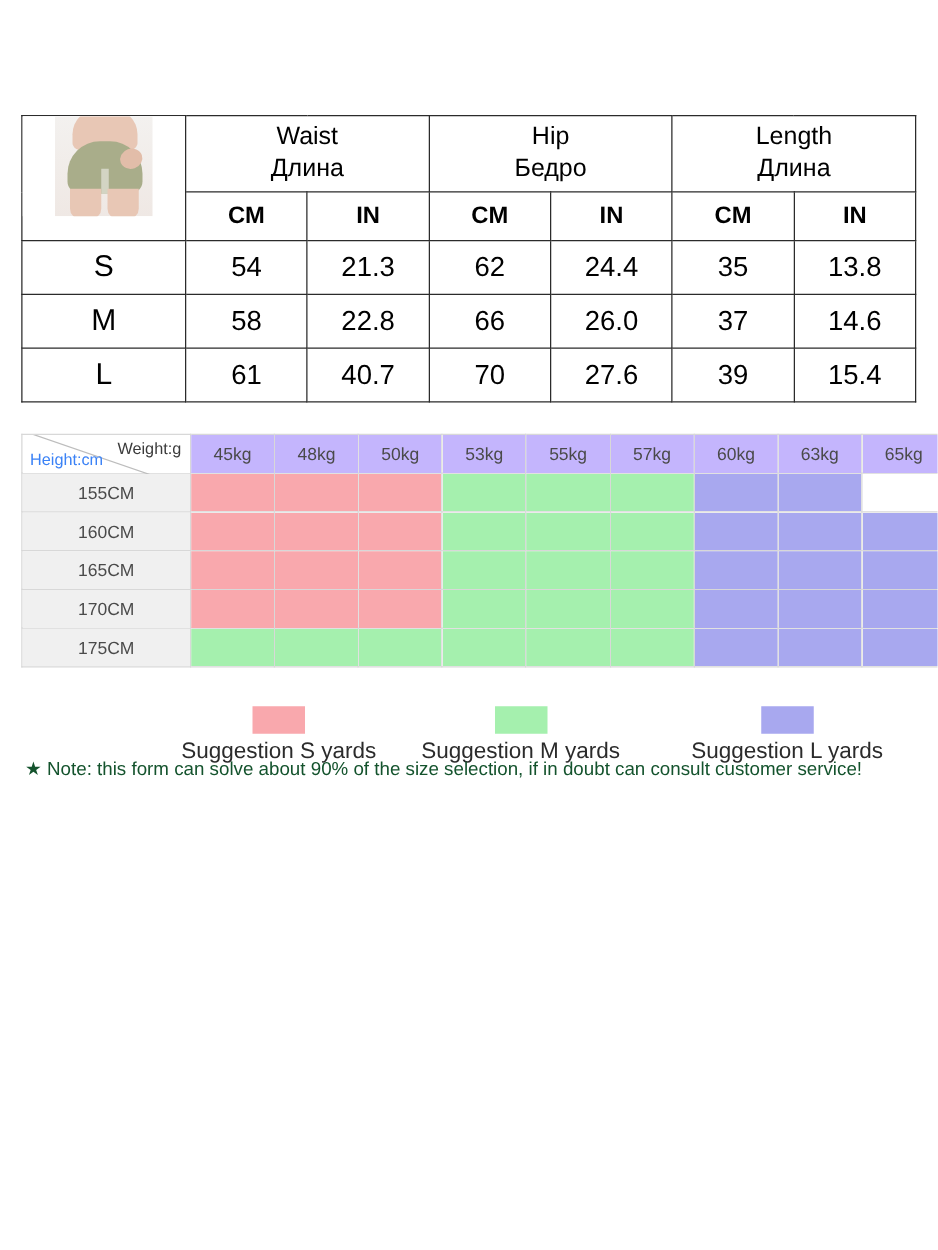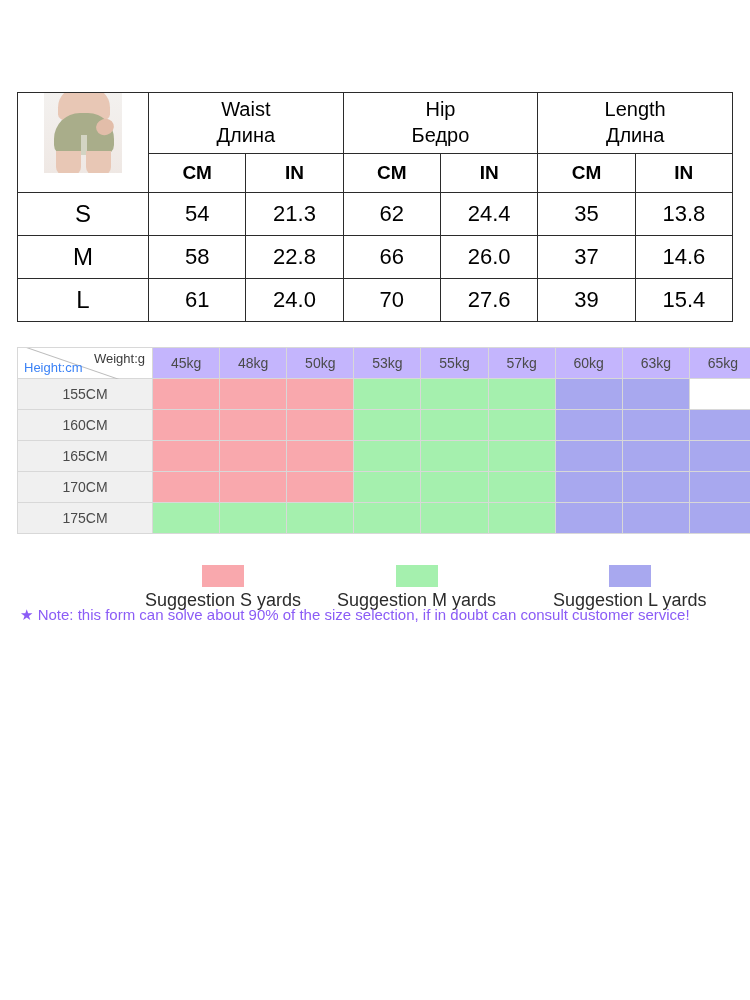--- a/index.html
+++ b/index.html
@@ -229,21 +229,21 @@
   #legend-2 { left: 536px; top: 0; }
   #legend-0 .swatch { background: #f9a8ad; }
   #legend-1 .swatch { background: #a5f0ae; }
   #legend-2 .swatch { background: #a8a8ef; }
 
   .note {
     position: absolute;
     left: 20px;
     top: 606px;
     font-size: 15px;
-    color: #8b5cf6;
+    color: #14532d;
     white-space: nowrap;
   }
   .note .star { font-size: 15px; }
 </style>
 </head>
 <body>
 
 <div class="size-table-wrap">
   <table class="size-table">
     <tbody>
@@ -294,21 +294,21 @@
         <td class="val-cell">58</td>
         <td class="val-cell">22.8</td>
         <td class="val-cell">66</td>
         <td class="val-cell">26.0</td>
         <td class="val-cell">37</td>
         <td class="val-cell">14.6</td>
       </tr>
       <tr>
         <td class="size-label">L</td>
         <td class="val-cell">61</td>
-        <td class="val-cell">24.0</td>
+        <td class="val-cell">40.7</td>
         <td class="val-cell">70</td>
         <td class="val-cell">27.6</td>
         <td class="val-cell">39</td>
         <td class="val-cell">15.4</td>
       </tr>
     </tbody>
   </table>
 </div>
 
 <div class="grid-wrap">

